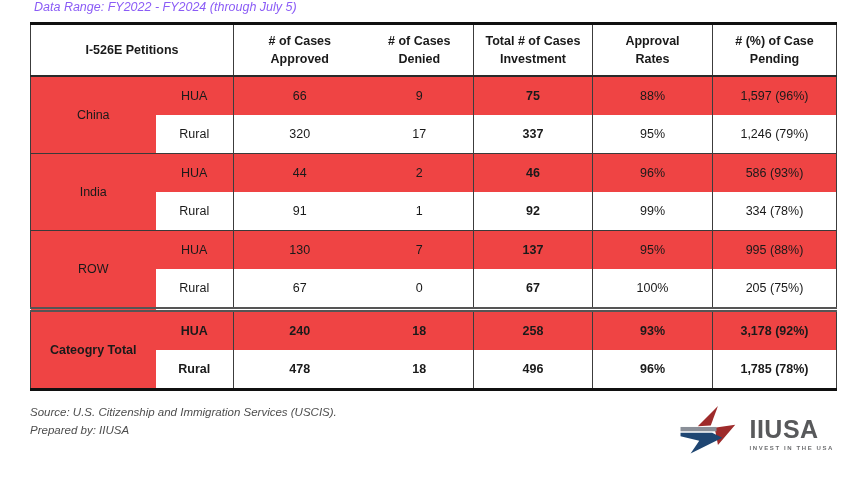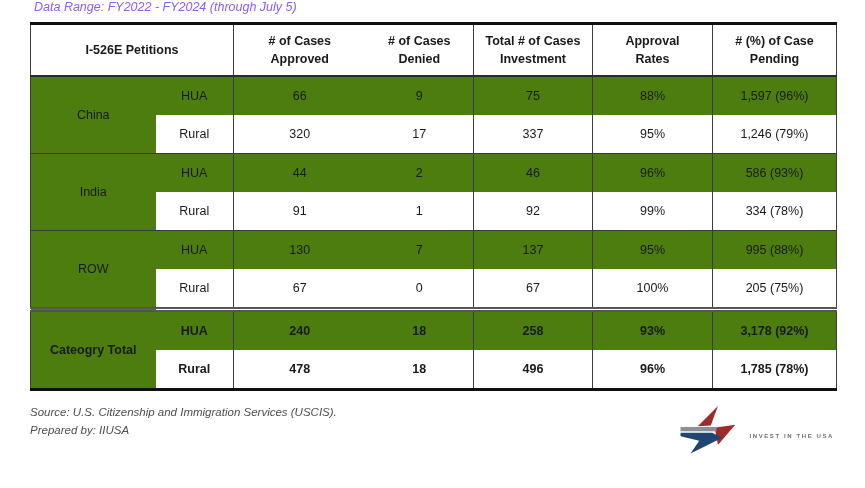--- a/index.html
+++ b/index.html
@@ -55,27 +55,27 @@
   thead th {
     height: 50px;
     font-weight: bold;
     border-bottom: 2px solid #2a2a2a;
     line-height: 1.45;
   }
   tbody td { height: 38px; }
 
   .v-sep { border-right: 1px solid #3c3c3c; }
 
-  tr.shaded td { background: #4d7c0f; }
+  tr.shaded td { background: #ef4444; }
   td.country { background: #ffffff; font-weight: normal; }
 
   tr.sec-start td { border-top: 1.5px solid #3a3a3a; }
   tr.total-start td { border-top: 5px double #555555; }
 
-  td.total-col { font-weight: normal; }
+  td.total-col { font-weight: bold; }
   tr.bold-row td { font-weight: bold; }
 
   .footer {
     margin: 13px 0 0 30px;
     width: 806px;
     display: flex;
     justify-content: space-between;
     align-items: flex-start;
   }
   .source-block {
@@ -234,18 +234,19 @@
     <div class="logo">
       <span>
         <svg width="72" height="52" viewBox="0 0 100 72" aria-hidden="true">
           <polygon points="40,28 68,0 58,27" fill="#9e2b2b"></polygon>
           <polygon points="63,30 92,26 68,54 65,38" fill="#9e2b2b"></polygon>
           <rect x="16" y="29" width="50" height="6" fill="#8a8f98"></rect>
           <polygon points="16,37 60,37 74,44 30,66 42,48 16,42" fill="#1f4672"></polygon>
         </svg>
       </span>
       <span class="logo-text">
+        <span class="logo-name">IIUSA</span>
         <span class="logo-tagline">INVEST IN THE USA</span>
       </span>
     </div>
   </div>
 
 </div>
 
 </body></html>

